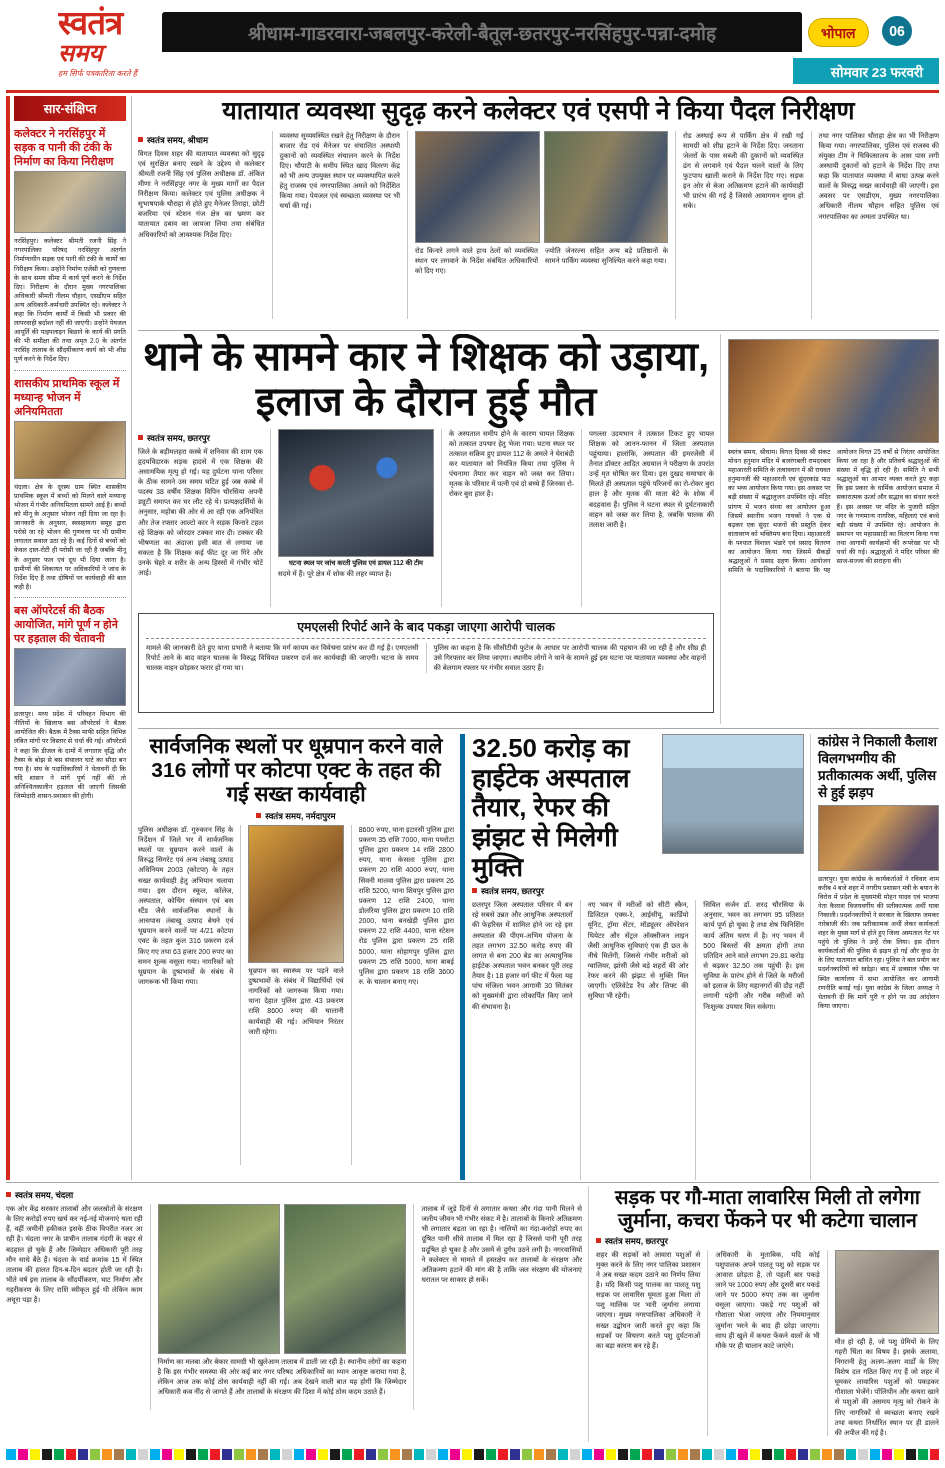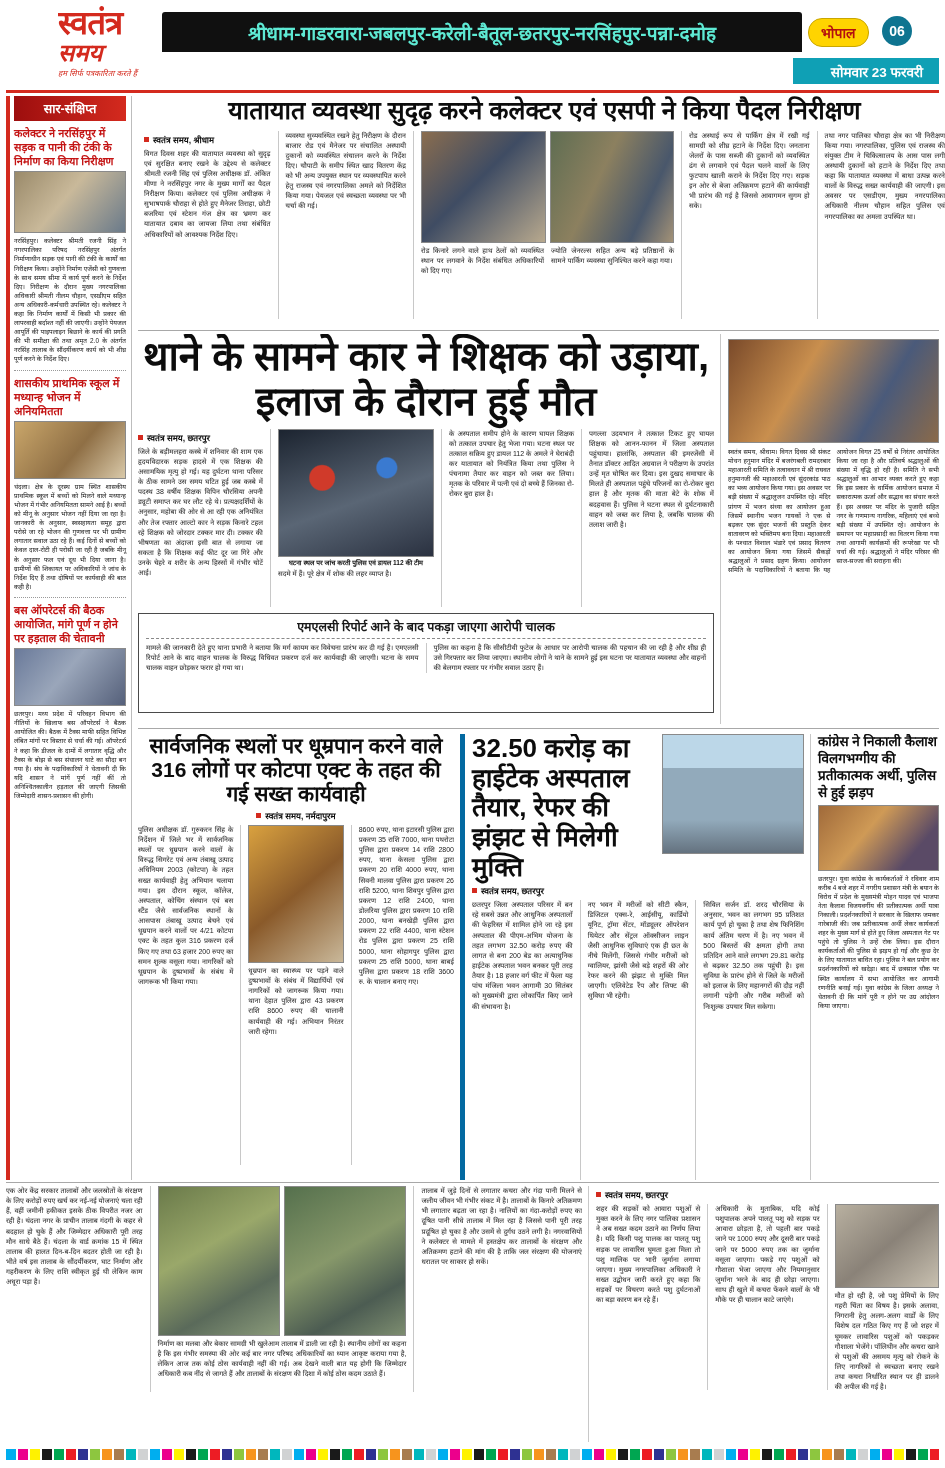--- a/index.html
+++ b/index.html
@@ -10,21 +10,21 @@
   }
   *{box-sizing:border-box;margin:0;padding:0;}
   body{background:#dedede;font-family:"Liberation Sans","DejaVu Sans",sans-serif;}
   .page{position:relative;width:945px;height:1468px;background:#fff;margin:0 auto;color:#1a1a1a;overflow:hidden;}
   .abs{position:absolute;overflow:hidden;}
 
   
   .logo-main{color:var(--accent);font-weight:900;font-size:33px;line-height:1.02;letter-spacing:-1px;}
   .logo-sub{color:var(--accent);font-weight:800;font-style:italic;font-size:24px;line-height:1.05;}
   .tagline{color:var(--accent);font-size:8px;font-style:italic;margin-top:2px;}
-  .cities-bar{background:var(--dark);color:#5eead4;font-weight:800;font-size:19px;text-align:center;padding:8px 8px;border-radius:3px;white-space:nowrap;}
+  .cities-bar{background:var(--dark);color:#737373;font-weight:800;font-size:19px;text-align:center;padding:8px 8px;border-radius:3px;white-space:nowrap;}
   .edition-badge{background:var(--badge-yellow);color:#b40f0f;font-weight:800;font-size:14px;padding:4px 12px;border-radius:14px;border:1px solid #c9a600;display:inline-block;}
   .page-badge{background:#0e7490;color:#fff;width:30px;height:30px;border-radius:50%;display:flex;align-items:center;justify-content:center;font-weight:800;font-size:14px;}
   .epaper{background:#000;color:#fff;font-size:10px;font-weight:700;padding:3px 9px;display:inline-block;}
   .url{font-size:12.5px;font-weight:700;color:#222;}
   .date-bar{background:var(--teal);color:#fff;font-weight:700;font-size:13.5px;padding:5px 16px;display:inline-block;}
   .header-rule{height:3px;background:var(--accent);}
 
   
   .headline{font-weight:800;color:#0c0c0c;text-align:center;line-height:1.14;}
   .body-text{font-size:7px;line-height:1.45;text-align:justify;color:#222;}
@@ -119,21 +119,21 @@
 
     <div class="brief-sep"></div>
 
     <div>
       <div class="brief-title">बस ऑपरेटर्स की बैठक आयोजित, मांगे पूर्ण न होने पर हड़ताल की चेतावनी</div>
       <div class="photo ph-meeting" style="height:58px;"></div>
       <div class="tiny-text" style="margin-top:3px;">छतरपुर। मध्य प्रदेश में परिवहन विभाग की नीतियों के खिलाफ बस ऑपरेटर्स ने बैठक आयोजित की। बैठक में टैक्स माफी सहित विभिन्न लंबित मांगों पर विस्तार से चर्चा की गई। ऑपरेटर्स ने कहा कि डीजल के दामों में लगातार वृद्धि और टैक्स के बोझ से बस संचालन घाटे का सौदा बन गया है। संघ के पदाधिकारियों ने चेतावनी दी कि यदि शासन ने मांगें पूर्ण नहीं कीं तो अनिश्चितकालीन हड़ताल की जाएगी जिसकी जिम्मेदारी शासन-प्रशासन की होगी।</div>
     </div>
   </div>
 
-  <div class="abs" style="left:144px;top:96px;width:801px;height:232px;">
+  <div class="abs" style="left:138px;top:96px;width:801px;height:232px;">
     <div class="headline" style="font-size:25px;">यातायात व्यवस्था सुदृढ़ करने कलेक्टर एवं एसपी ने किया पैदल निरीक्षण</div>
     <div class="cols vsep" style="margin-top:6px;height:188px;">
       <div style="flex:1.05;">
         <div class="byline">
             <span class="red-sq"></span>
             <span>स्वतंत्र समय, श्रीधाम</span>
           </div>
         <div class="body-text">विगत दिवस शहर की यातायात व्यवस्था को सुदृढ़ एवं सुरक्षित बनाए रखने के उद्देश्य से कलेक्टर श्रीमती रजनी सिंह एवं पुलिस अधीक्षक डॉ. अंकित मीणा ने नरसिंहपुर नगर के मुख्य मार्गों का पैदल निरीक्षण किया। कलेक्टर एवं पुलिस अधीक्षक ने सुभाषपार्क चौराहा से होते हुए मैनेजर तिराहा, छोटी बजरिया एवं स्टेशन गंज क्षेत्र का भ्रमण कर यातायात दबाव का जायजा लिया तथा संबंधित अधिकारियों को आवश्यक निर्देश दिए।</div>
       </div>
       <div>
@@ -238,38 +238,43 @@
 
   <div class="abs" style="left:810px;top:734px;width:129px;height:446px;border-left:1px solid #c8c8c8;padding-left:7px;">
     <div class="sub-art-title">कांग्रेस ने निकाली कैलाश विलगभग्गीय की प्रतीकात्मक अर्थी, पुलिस से हुई झड़प</div>
     <div class="photo ph-protest" style="height:66px;margin:3px 0;"></div>
     <div class="tiny-text">छतरपुर। युवा कांग्रेस के कार्यकर्ताओं ने रविवार शाम करीब 4 बजे शहर में नगरीय प्रशासन मंत्री के बयान के विरोध में प्रदेश के मुख्यमंत्री मोहन यादव एवं भाजपा नेता कैलाश विजयवर्गीय की प्रतीकात्मक अर्थी यात्रा निकाली। प्रदर्शनकारियों ने सरकार के खिलाफ जमकर नारेबाजी की। जब प्रतीकात्मक अर्थी लेकर कार्यकर्ता शहर के मुख्य मार्ग से होते हुए जिला अस्पताल गेट पर पहुंचे तो पुलिस ने उन्हें रोक लिया। इस दौरान कार्यकर्ताओं की पुलिस से झड़प हो गई और कुछ देर के लिए यातायात बाधित रहा। पुलिस ने बल प्रयोग कर प्रदर्शनकारियों को खदेड़ा। बाद में छत्रसाल चौक पर स्थित कार्यालय में सभा आयोजित कर आगामी रणनीति बनाई गई। युवा कांग्रेस के जिला अध्यक्ष ने चेतावनी दी कि मांगें पूरी न होने पर उग्र आंदोलन किया जाएगा।</div>
   </div>
 
   <div class="abs rule" style="left:6px;top:1182px;width:933px;"></div>
 
   <div class="abs" style="left:6px;top:1186px;width:576px;height:256px;">
+    <div class="byline">
+        <span class="red-sq"></span>
+        <span>स्वतंत्र समय, चंदला</span>
+      </div>
     <div class="cols vsep" style="height:206px;">
       <div style="flex:0.85;">
         <div class="body-text">एक ओर केंद्र सरकार तालाबों और जलस्रोतों के संरक्षण के लिए करोड़ों रुपए खर्च कर नई-नई योजनाएं चला रही हैं, वहीं जमीनी हकीकत इसके ठीक विपरीत नजर आ रही है। चंदला नगर के प्राचीन तालाब गंदगी के कहर से बदहाल हो चुके हैं और जिम्मेदार अधिकारी पूरी तरह मौन साधे बैठे हैं। चंदला के वार्ड क्रमांक 15 में स्थित तालाब की हालत दिन-ब-दिन बदतर होती जा रही है। भीते वर्ष इस तालाब के सौंदर्यीकरण, घाट निर्माण और गहरीकरण के लिए राशि स्वीकृत हुई थी लेकिन काम अधूरा पड़ा है।</div>
       </div>
       <div style="flex:1.55;">
         <div style="display:flex;gap:4px;">
           <div class="photo ph-pond1" style="height:150px;"></div>
           <div class="photo ph-pond2" style="height:150px;"></div>
         </div>
         <div class="body-text" style="margin-top:3px;">निर्माण का मलबा और बेकार सामग्री भी खुलेआम तालाब में डाली जा रही है। स्थानीय लोगों का कहना है कि इस गंभीर समस्या की ओर कई बार नगर परिषद अधिकारियों का ध्यान आकृष्ट कराया गया है, लेकिन आज तक कोई ठोस कार्यवाही नहीं की गई। अब देखने वाली बात यह होगी कि जिम्मेदार अधिकारी कब नींद से जागते हैं और तालाबों के संरक्षण की दिशा में कोई ठोस कदम उठाते हैं।</div>
       </div>
       <div>
         <div class="body-text">तालाब में जुड़े दिनों से लगातार कचरा और गंदा पानी मिलने से जलीय जीवन भी गंभीर संकट में है। तालाबों के किनारे अतिक्रमण भी लगातार बढ़ता जा रहा है। नालियों का गंदा-करोड़ों रुपए का दूषित पानी सीधे तालाब में मिल रहा है जिससे पानी पूरी तरह प्रदूषित हो चुका है और उसमें से दुर्गंध उठने लगी है। नगरवासियों ने कलेक्टर से मामले में हस्तक्षेप कर तालाबों के संरक्षण और अतिक्रमण हटाने की मांग की है ताकि जल संरक्षण की योजनाएं धरातल पर साकार हो सकें।</div>
       </div>
     </div>
   </div>
 
   <div class="abs" style="left:588px;top:1186px;width:351px;height:256px;border-left:1px solid #c8c8c8;padding-left:7px;">
+    <div class="headline" style="font-size:20px;">सड़क पर गौ-माता लावारिस मिली तो लगेगा जुर्माना, कचरा फेंकने पर भी कटेगा चालान</div>
     <div class="byline">
         <span class="red-sq"></span>
         <span>स्वतंत्र समय, छतरपुर</span>
       </div>
     <div class="cols vsep" style="height:186px;">
       <div>
         <div class="body-text">शहर की सड़कों को आवारा पशुओं से मुक्त करने के लिए नगर पालिका प्रशासन ने अब सख्त कदम उठाने का निर्णय लिया है। यदि किसी पशु पालक का पालतू पशु सड़क पर लावारिस घूमता हुआ मिला तो पशु मालिक पर भारी जुर्माना लगाया जाएगा। मुख्य नगरपालिका अधिकारी ने सख्त उद्बोधन जारी करते हुए कहा कि सड़कों पर विचरण करते पशु दुर्घटनाओं का बड़ा कारण बन रहे हैं।</div>
       </div>
       <div>
         <div class="body-text">अधिकारी के मुताबिक, यदि कोई पशुपालक अपने पालतू पशु को सड़क पर आवारा छोड़ता है, तो पहली बार पकड़े जाने पर 1000 रुपए और दूसरी बार पकड़े जाने पर 5000 रुपए तक का जुर्माना वसूला जाएगा। पकड़े गए पशुओं को गौशाला भेजा जाएगा और नियमानुसार जुर्माना भरने के बाद ही छोड़ा जाएगा। साथ ही खुले में कचरा फेंकने वालों के भी मौके पर ही चालान काटे जाएंगे।</div>

